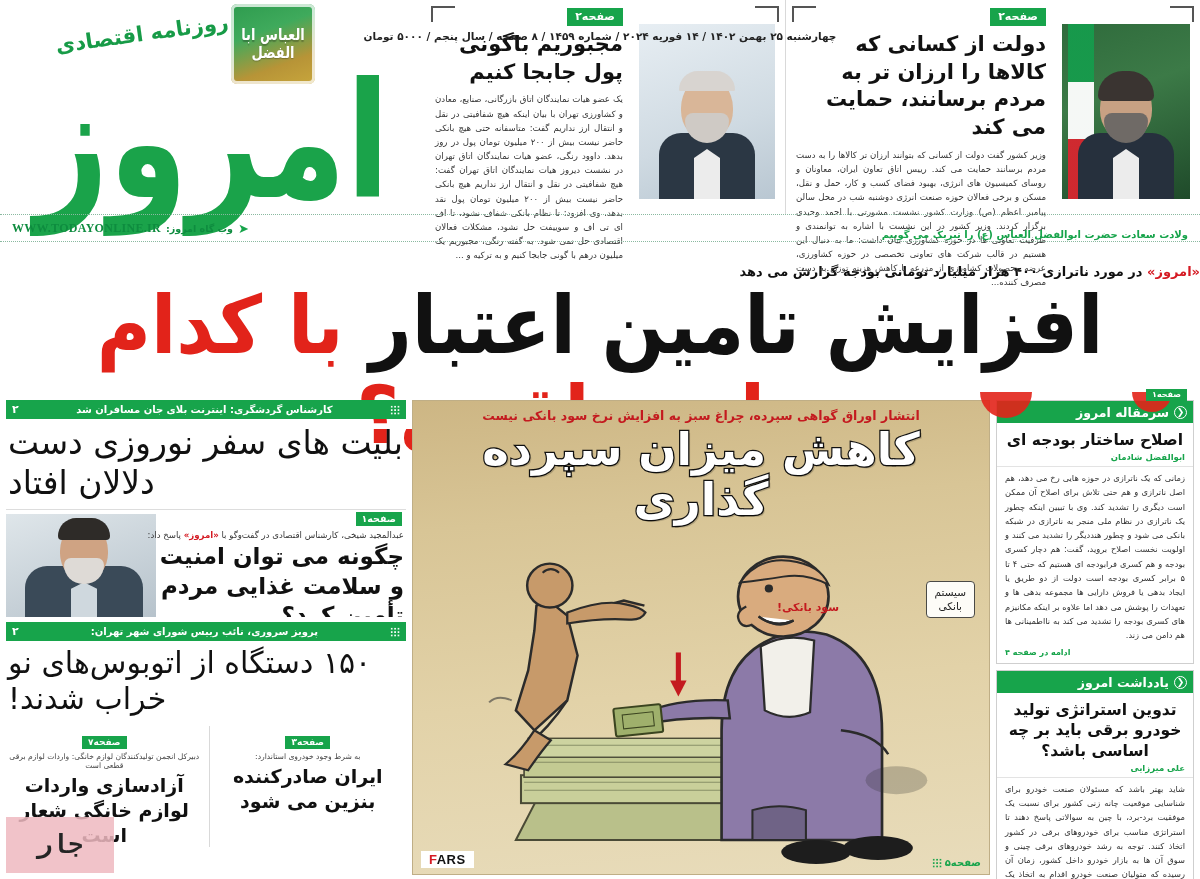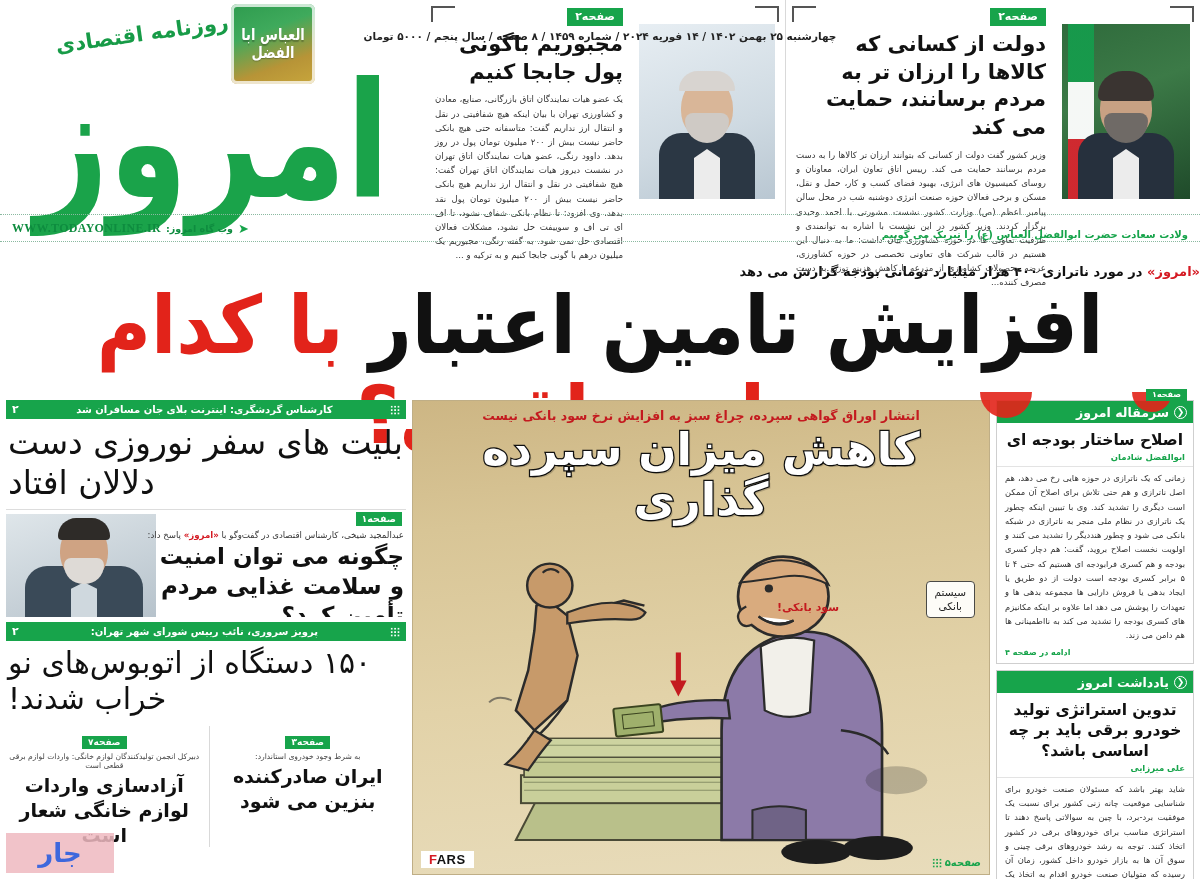--- a/index.html
+++ b/index.html
@@ -321,24 +321,24 @@
     text-align: justify; text-align-last: right;
     padding: 4px 8px 6px 8px;
     border-top: 1px solid #e3e3e3;
   }
   .sb-more {
     font-size: 8px; color: #17a44b; font-weight: bold;
     text-align: left; padding: 0 8px 6px 8px;
   }
   .watermark {
     position: absolute; left: 6px; bottom: 6px;
-    width: 108px; height: 40px; background: #efb9c0;
+    width: 108px; height: 56px; background: #efb9c0;
     display: flex; align-items: center; justify-content: center;
-    color: #1d4ed8; font-size: 26px; font-weight: bold;
-    opacity: .85; overflow: hidden;
+    color: #000000; font-size: 26px; font-weight: bold;
+    opacity: .85; overflow: hidden; font-family: Liberation Mono, monospace;
   }
   .redblob {
     position: absolute; border-radius: 50%;
     background: #e2231a; opacity: .9;
   }
 </style>
 </head>
 <body>
 
 <div class="page">

